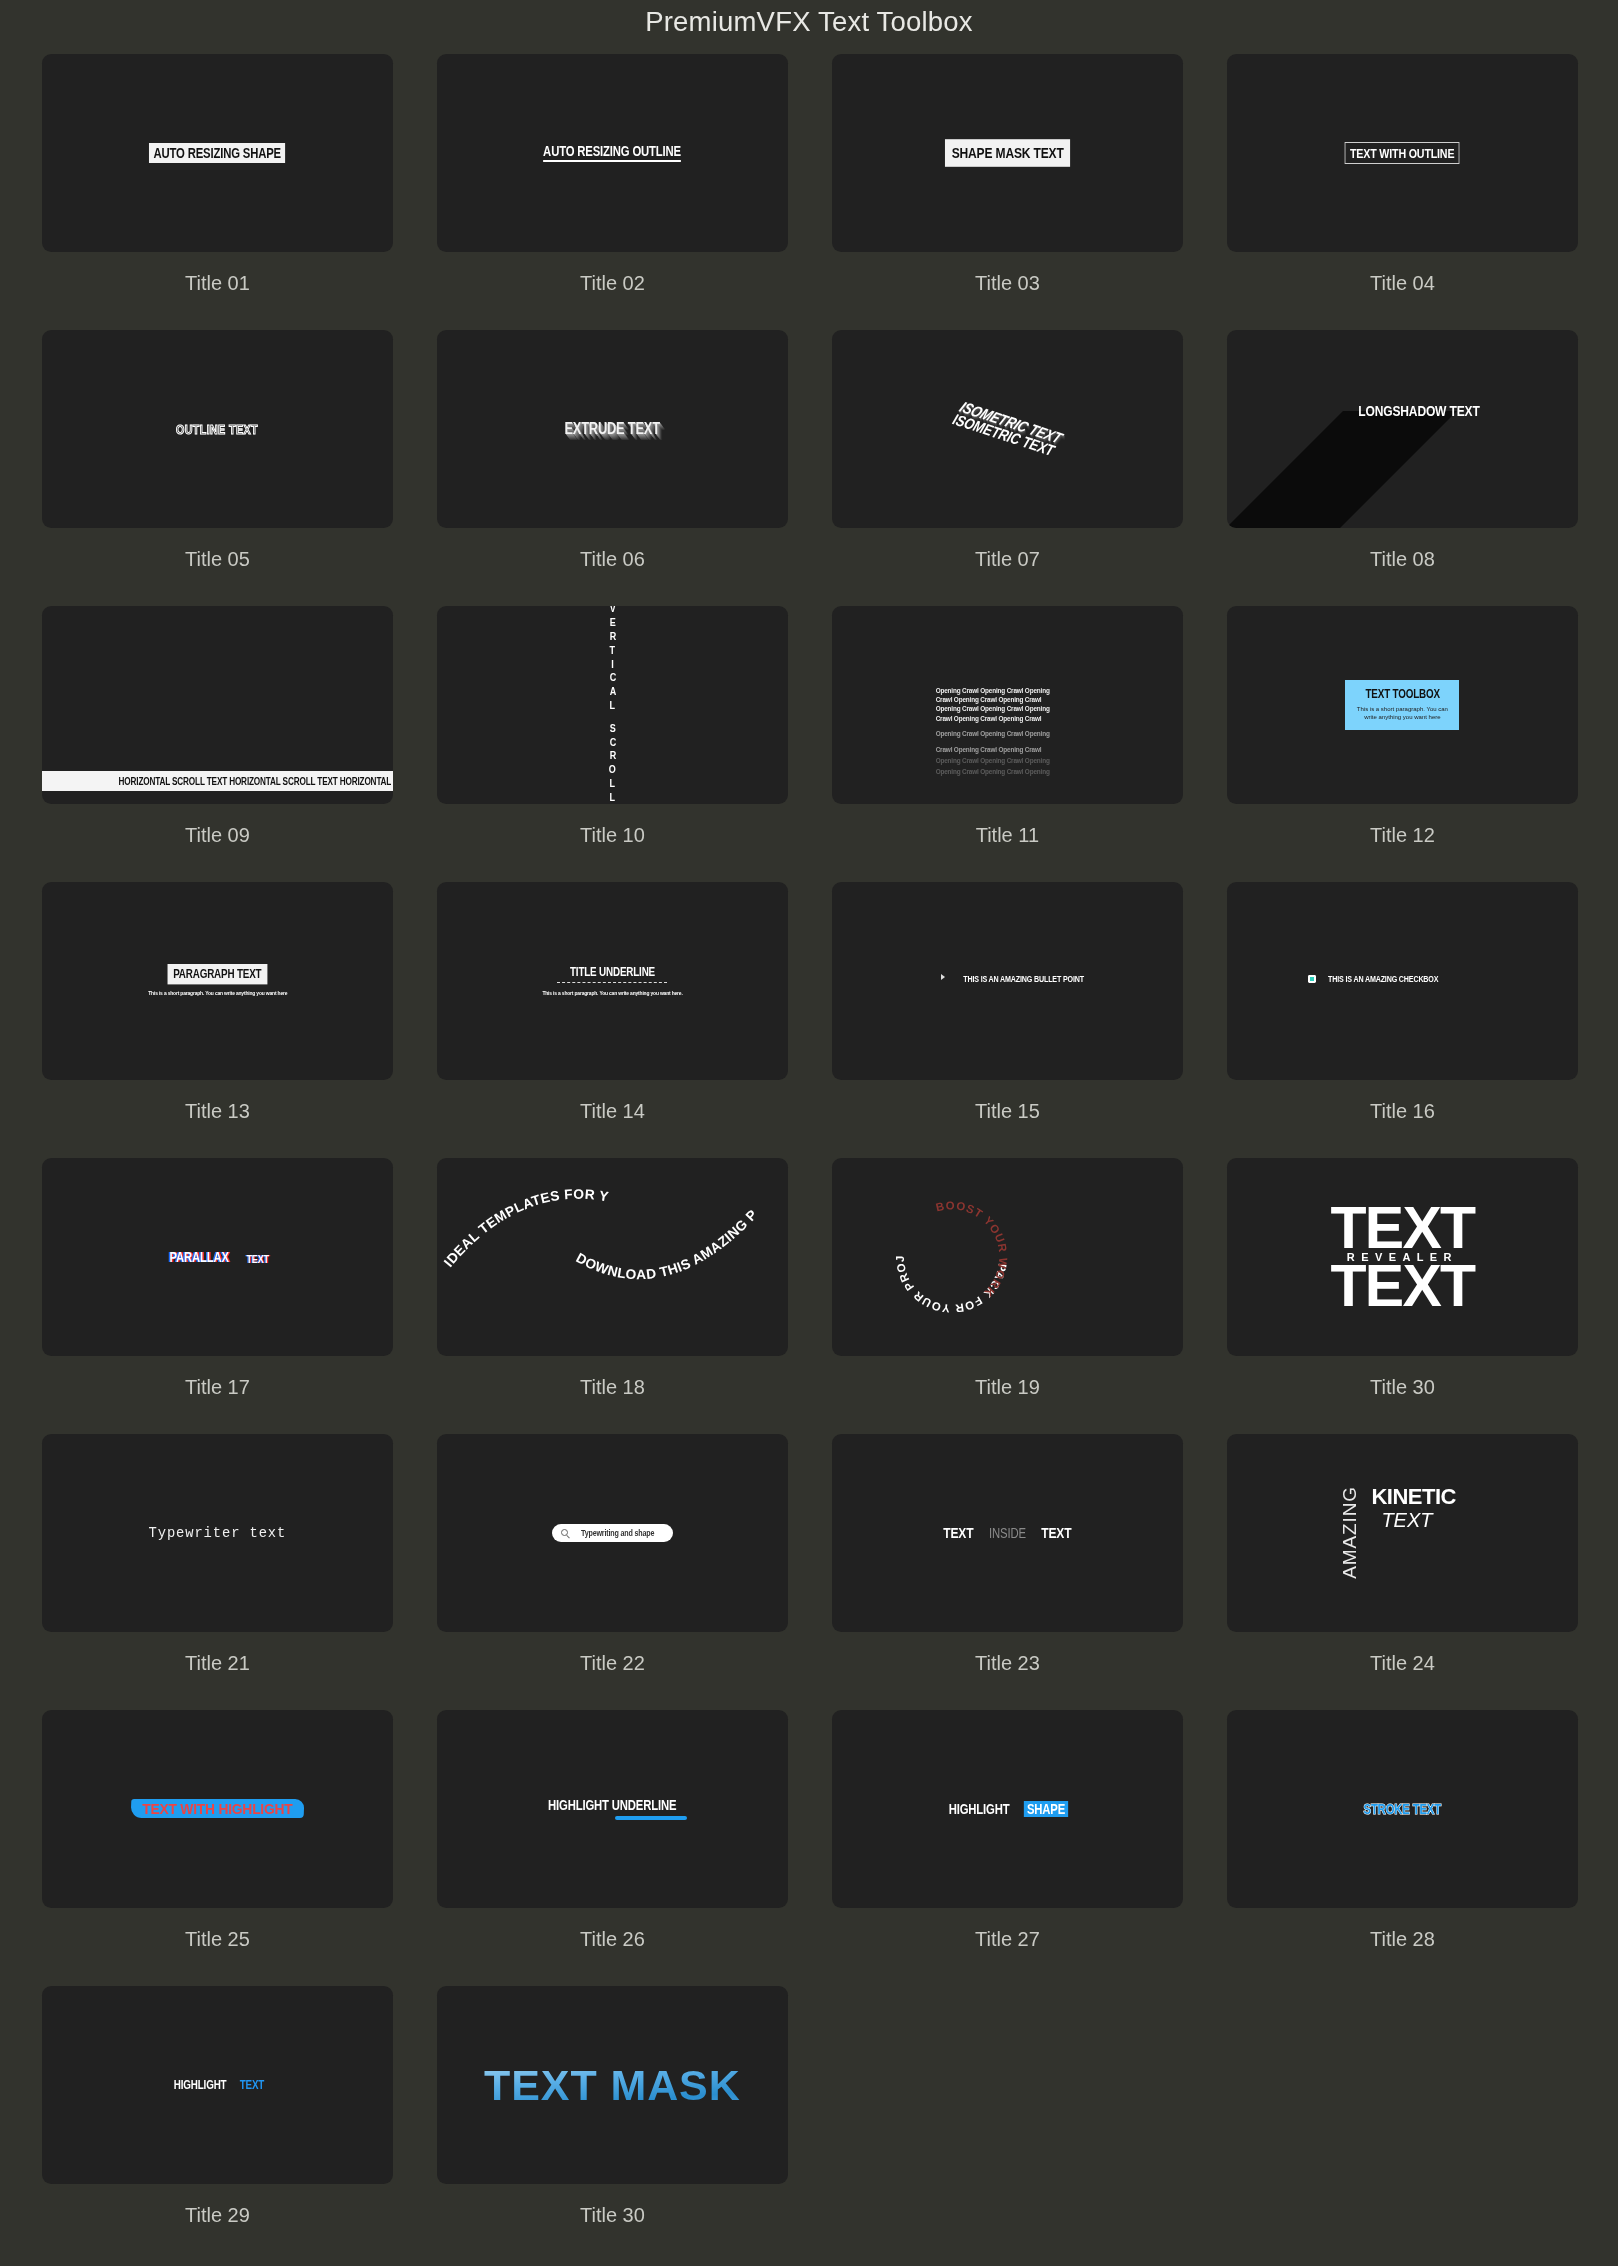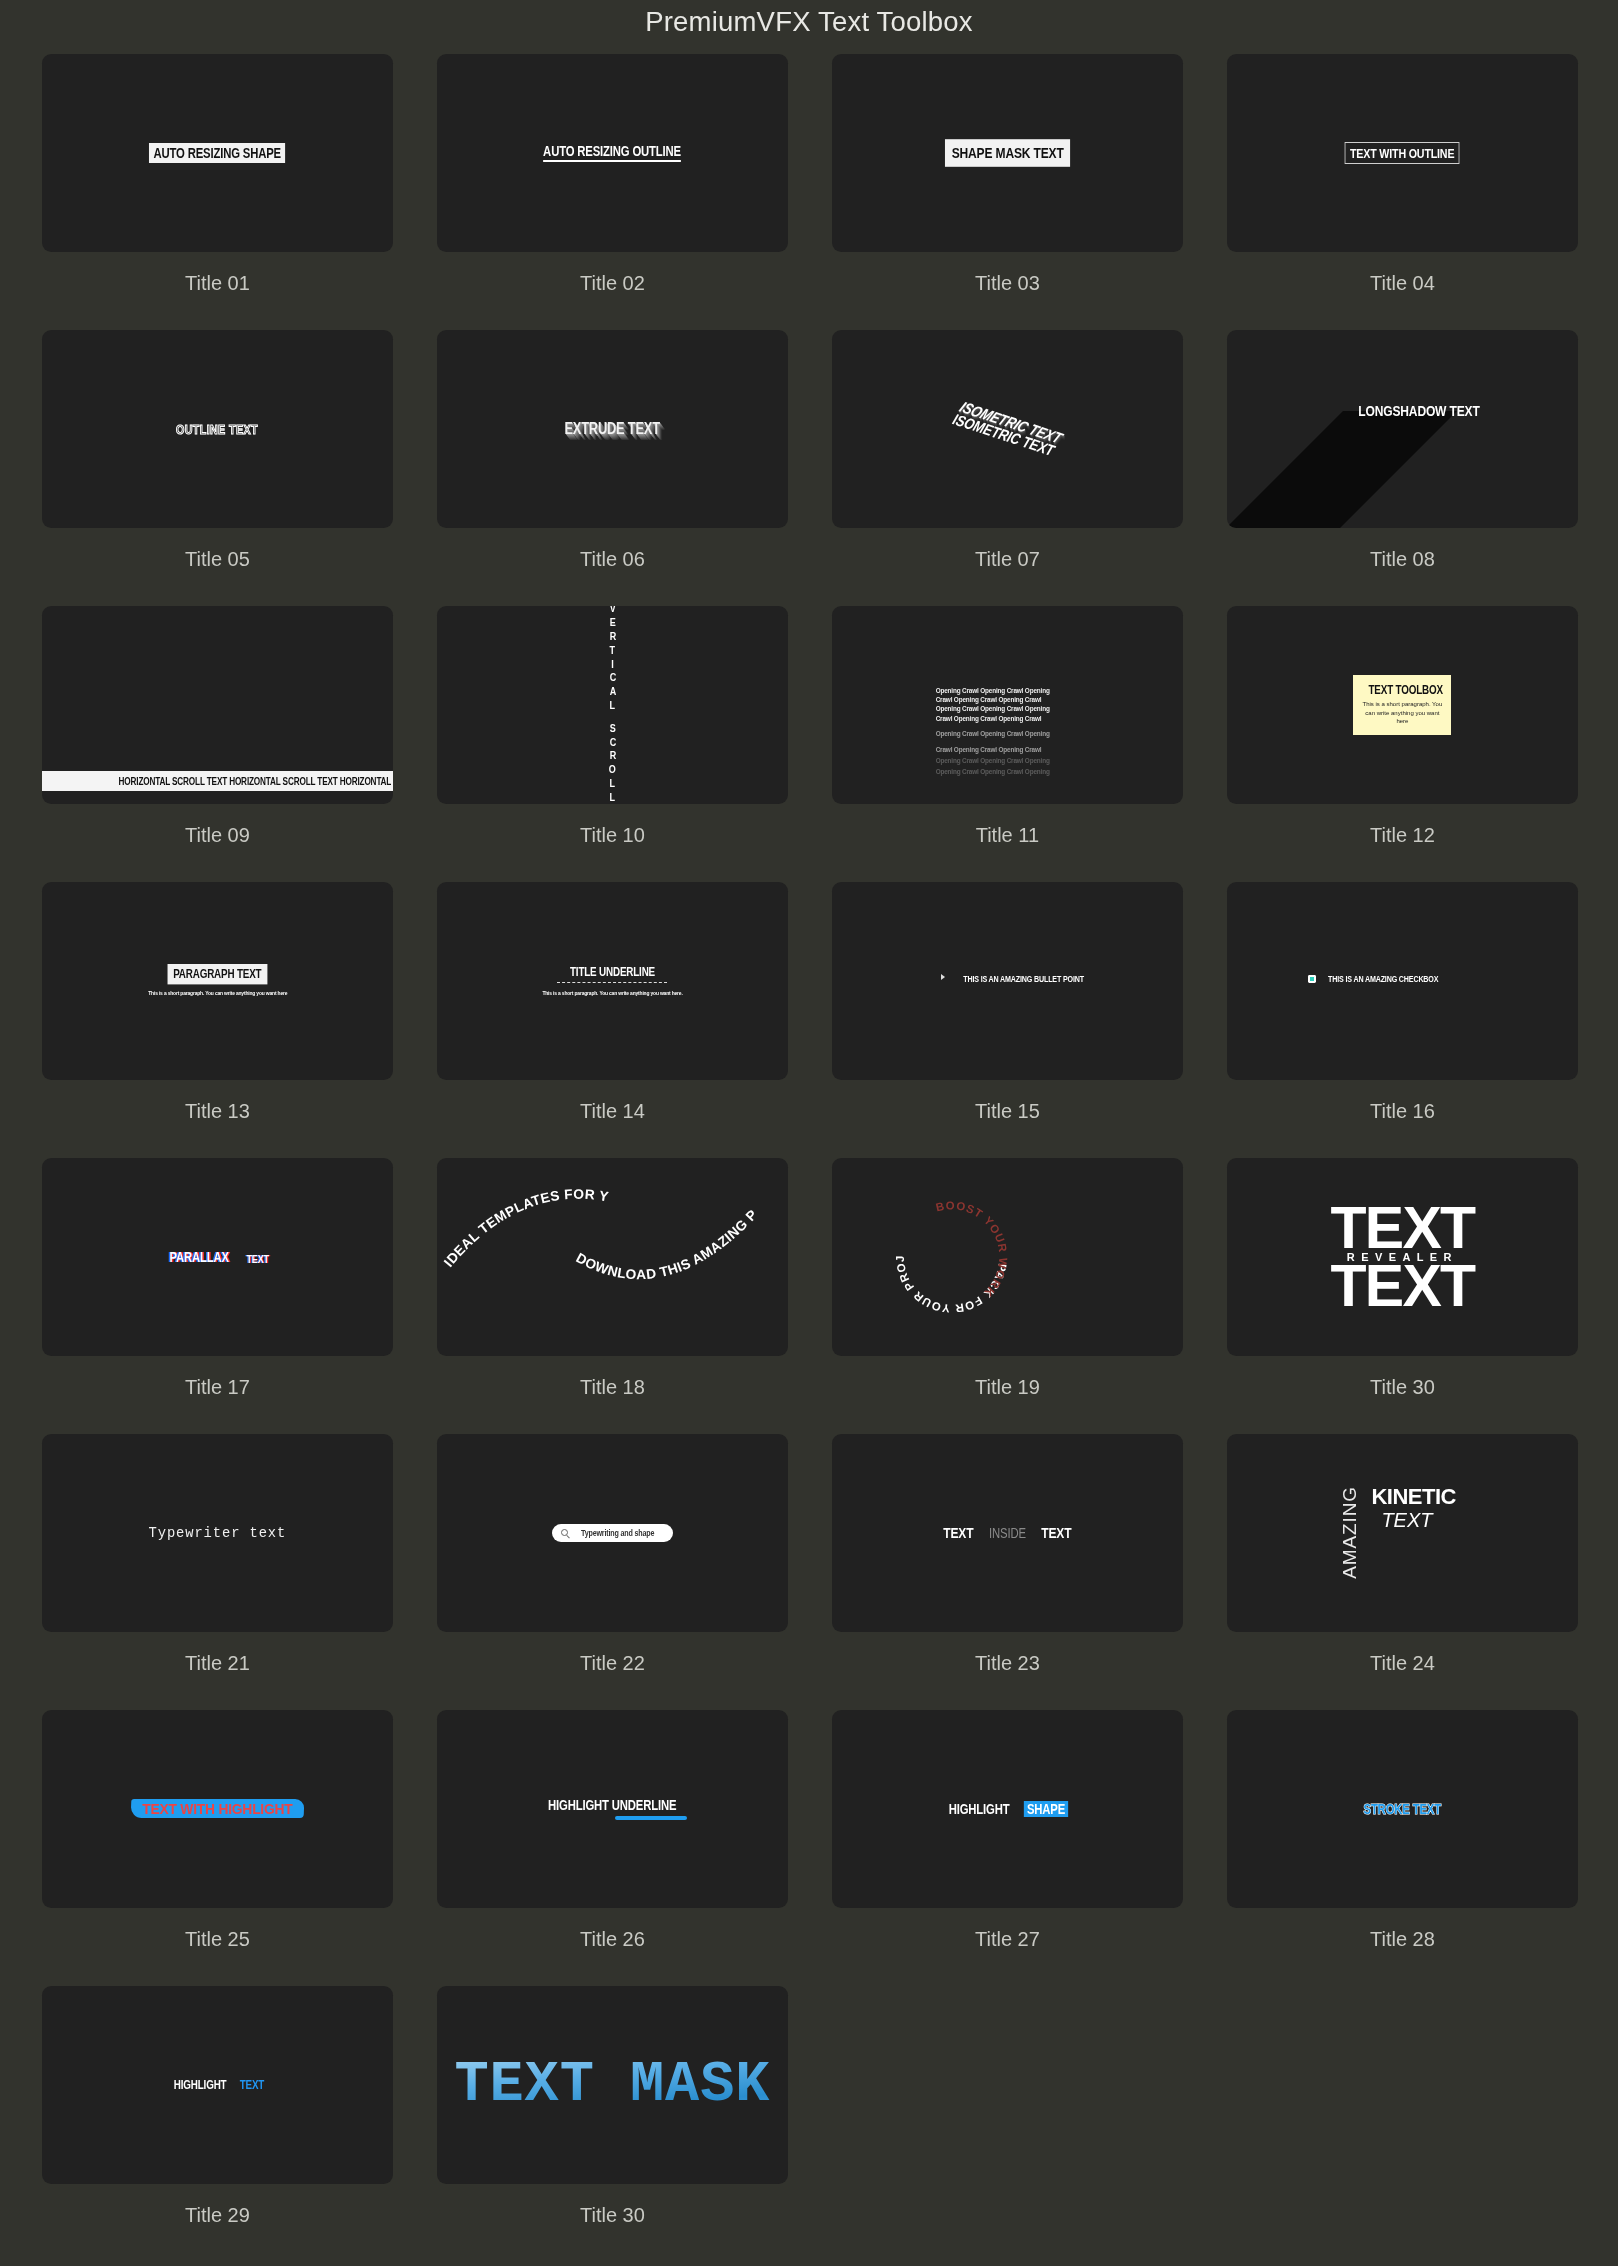--- a/index.html
+++ b/index.html
@@ -107,21 +107,21 @@
   .vcol .ch { color:#fff; font-size:11px; line-height:13.8px; }
   .vgap { height:9.2px; }
   
   .crawl { position:absolute; left:88px; top:80px; text-align:left; width:174px; }
   .crawl div { color:#fff; font-size:7.8px; line-height:9.2px; }
   .crawl .g1 { opacity:0.92; }
   .crawl .g2 { opacity:0.55; margin-top:6.4px;}
   .crawl .g3 { opacity:0.25; margin-top:1.8px;}
   
   .card {
-    background:#fef9c3; color:#111; width:98px; padding:7.3px 7.3px 9.2px 7.3px;
+    background:#7dd3fc; color:#111; width:114px; padding:7.3px 7.3px 9.2px 7.3px;
     text-align:center;
   }
   .card h4 { font-size:12px; font-weight:bold; letter-spacing:-0.2px; }
   .card p { font-size:6px; line-height:8.3px; color:#222; margin-top:3.7px; font-weight:400;}
   
   .p13 { text-align:center; }
   .p13 .hd { background:#f2f2f2; color:#111; font-size:12px; padding:1.8px 5.5px; display:inline-block;
              box-shadow:0 0 0 1.4px #f2f2f2;}
   .p13 .bd { color:#fff; font-size:6px; line-height:8.3px; margin-top:5.5px; }
   
@@ -185,22 +185,22 @@
   .row27 .a { color:#fff; font-size:13.8px; }
   .row27 .b { color:#fff; font-size:13.8px; background:#1f9df0; padding:0.9px 3.7px; }
   
   .t28 { color:#1f9df0; font-size:13.8px; -webkit-text-stroke: 1.1px #ffffff; paint-order: stroke fill; }
   
   .row29 { display:flex; align-items:center; gap:5.5px; }
   .row29 .a { color:#fff; font-size:12px; }
   .row29 .b { color:#2196f3; font-size:12px; }
   
   .t30 {
-    font-size:57px; font-weight:bold; letter-spacing:0.9px;
-    font-family:Liberation Mono, monospace;
+    font-size:43px; font-weight:bold; letter-spacing:0.9px;
+    font-family:Liberation Sans, sans-serif;
     background: linear-gradient(175deg,#9fd2f0 0%, #58aee6 38%, #2a8ecf 75%, #4f9fd6 100%);
     -webkit-background-clip: text; background-clip: text;
     color: transparent; -webkit-text-fill-color: transparent;
   }
   .empty-cell { width:351px; }
 </style>
 </head>
 <body>
 
 <h1 class="page-title">PremiumVFX Text Toolbox</h1>

